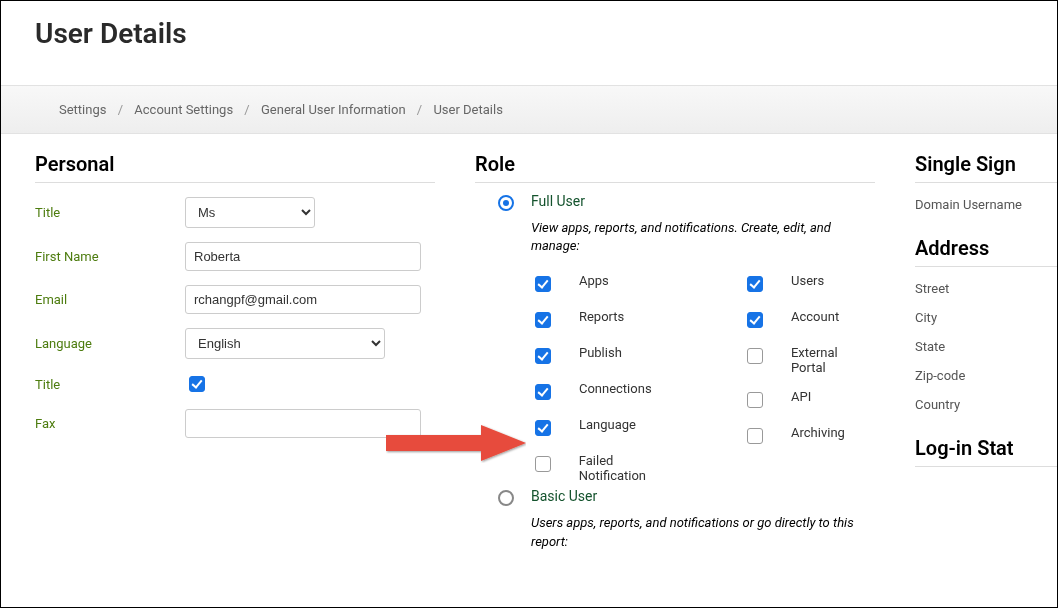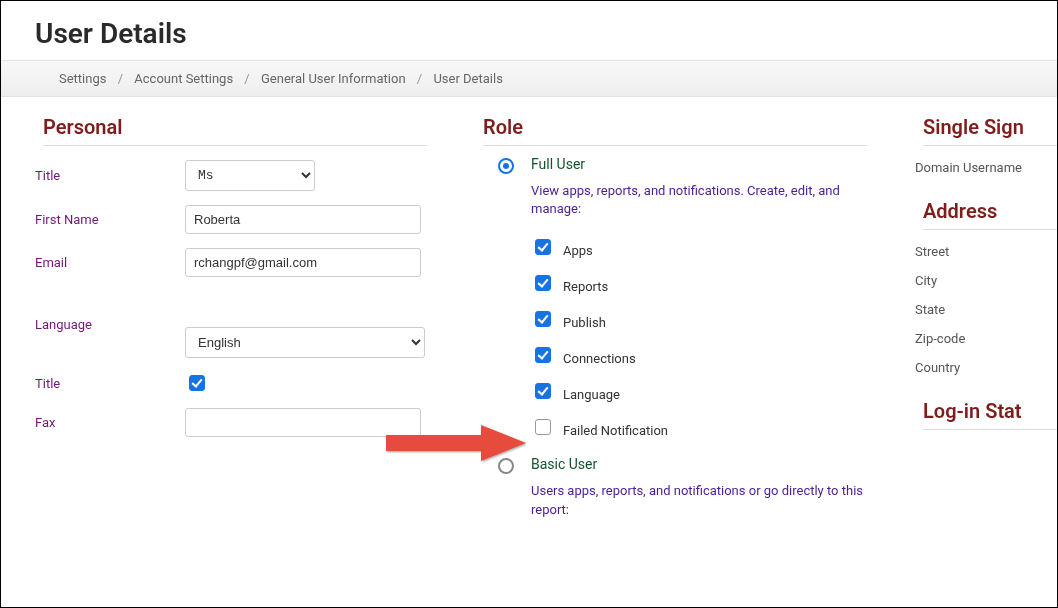--- a/index.html
+++ b/index.html
@@ -24,66 +24,67 @@
   .page-title {
     font-size: 28px;
     font-weight: 600;
     color: #2a2a2a;
     padding: 16px 34px 10px;
   }
   .breadcrumb-bar {
     background: linear-gradient(#f8f8f8,#eeeeee);
     border-top: 1px solid #e2e2e2;
     border-bottom: 1px solid #e2e2e2;
-    padding: 10px 58px;
+    padding: 16px 58px;
     color: #666;
     font-size: 13px;
+    margin-top: 25px;
   }
   .breadcrumb-bar .sep { margin: 0 8px; color:#999; }
   .breadcrumb-bar a { color:#666; text-decoration:none; }
   .content {
     display: flex;
     padding: 18px 34px 0;
     gap: 40px;
   }
   .col { flex: 0 0 auto; }
   .col-personal { width: 400px; }
   .col-role { width: 400px; }
   .col-right { width: 180px; }
   h2.section {
     font-size: 20px;
     font-weight: 600;
-    color: #7f1d1d;
-    margin: 0 8px 6px;
+    color: #000000;
+    margin: 0 0 6px;
     padding-bottom: 6px;
     border-bottom: 1px solid #ddd;
   }
   .col-right h2.section { border-bottom:1px solid #ddd; }
   .form-row {
     display: flex;
     align-items: center;
     margin: 14px 0;
   }
   .form-row label.fl {
     width: 150px;
-    color: #701a75;
+    color: #4d7c0f;
     font-size: 13px;
   }
   .form-row input[type=text],
   .form-row select {
     padding: 6px 8px;
     border: 1px solid #ccc;
     border-radius: 3px;
     font-size: 13px;
     color:#333;
     background:#fff;
   }
   .form-row input[type=text] { width: 236px; }
-  .form-row select.short { width: 130px; font-family: Liberation Mono, monospace; }
-  .form-row select.long { width: 240px; margin-top: 36px; }
+  .form-row select.short { width: 130px; }
+  .form-row select.long { width: 200px; }
   .chk {
     appearance: none;
     width: 16px; height: 16px;
     border: 1px solid #999;
     border-radius: 3px;
     position: relative;
     cursor: pointer;
     background:#fff;
   }
   .chk:checked {
@@ -108,27 +109,27 @@
     width:16px; height:16px; border:2px solid #1673e6; border-radius:50%;
     position:relative; cursor:pointer; margin-top:2px;
     background:#fff;
   }
   .radio.unsel { border-color:#888; }
   .radio:checked::after{
     content:""; position:absolute; left:3px; top:3px; width:6px; height:6px;
     background:#1673e6; border-radius:50%;
   }
   .role-title { color:#14532d; font-size:14px; }
-  .role-desc { color:#4c1d95; font-size:13px; margin-top:10px; line-height:1.4; max-width:340px;}
+  .role-desc { color:#000000; font-size:13px; margin-top:10px; line-height:1.4; max-width:340px;font-style:italic;}
   .perm-grid {
     display:flex; gap:60px; margin-top:18px;
     padding-left: 0;
   }
   .perm-col { display:flex; flex-direction:column; gap:14px; }
-  .perm-item { display:flex; align-items:flex-end; gap:9px; color:#333; font-size:13px;}
+  .perm-item { display:flex; align-items:flex-start; gap:25px; color:#333; font-size:13px;}
   .right-label { color:#555; font-size:13px; margin:14px 0; }
   .arrow {
     position:absolute;
     left: 385px; top: 422px;
     width: 140px; height: 40px;
     pointer-events:none;
   }
   
 </style>
 </head>
@@ -213,25 +214,47 @@
                   </label>
                 <label class="perm-item">
                     <input type="checkbox" class="chk" checked="" style="">
                     <span>Language</span>
                   </label>
                 <label class="perm-item">
                     <input type="checkbox" class="chk" style="">
                     <span>Failed Notification</span>
                   </label>
               </div>
+              <div class="perm-col">
+                <label class="perm-item">
+                    <input type="checkbox" class="chk" checked="" style="">
+                    <span>Users</span>
+                  </label>
+                <label class="perm-item">
+                    <input type="checkbox" class="chk" checked="" style="">
+                    <span>Account</span>
+                  </label>
+                <label class="perm-item">
+                    <input type="checkbox" class="chk" style="">
+                    <span>External Portal</span>
+                  </label>
+                <label class="perm-item">
+                    <input type="checkbox" class="chk" style="">
+                    <span>API</span>
+                  </label>
+                <label class="perm-item">
+                    <input type="checkbox" class="chk" style="">
+                    <span>Archiving</span>
+                  </label>
+              </div>
             </div>
           </div>
         </div>
 
-        <div class="role-option" style="margin-top:18px">
+        <div class="role-option" style="margin-top:5px">
           <input type="radio" name="role" class="radio unsel" style="">
           <div>
             <div class="role-title">Basic User</div>
             <div class="role-desc">Users apps, reports, and notifications or go directly to this report:</div>
           </div>
         </div>
       </div>
     </div>
 
     <div class="col col-right">

